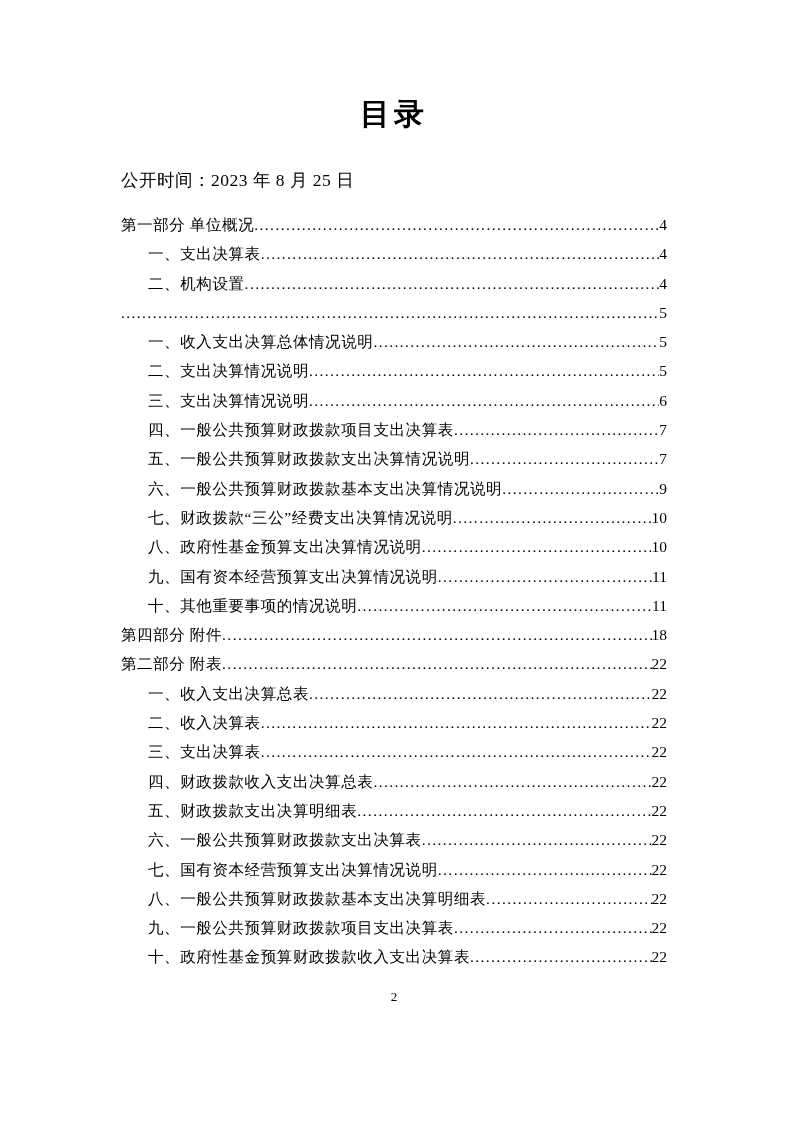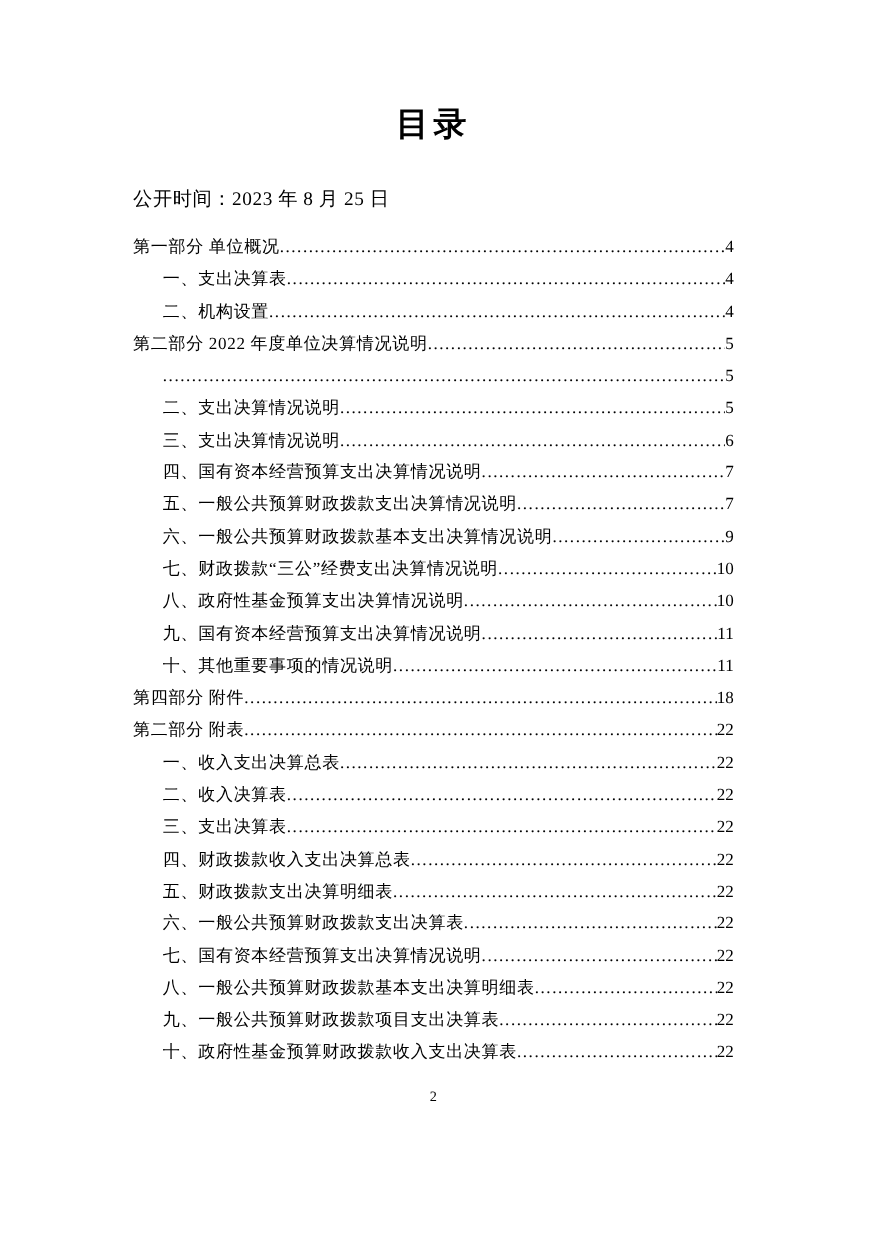--- a/index.html
+++ b/index.html
@@ -86,44 +86,44 @@
     <span class="toc-page">4</span>
   </div>
 
   <div class="toc-row lvl2">
     <span class="toc-label">二、机构设置</span>
     <span class="toc-dots"></span>
     <span class="toc-page">4</span>
   </div>
 
   <div class="toc-row lvl1">
-    <span class="toc-label">第二部分 2022 年度单位决算情况说明</span>
     <span class="toc-dots"></span>
     <span class="toc-page">5</span>
   </div>
 
   <div class="toc-row lvl2">
+    <span class="toc-label">一、收入支出决算总体情况说明</span>
     <span class="toc-dots"></span>
     <span class="toc-page">5</span>
   </div>
 
   <div class="toc-row lvl2">
     <span class="toc-label">二、支出决算情况说明</span>
     <span class="toc-dots"></span>
     <span class="toc-page">5</span>
   </div>
 
   <div class="toc-row lvl2">
     <span class="toc-label">三、支出决算情况说明</span>
     <span class="toc-dots"></span>
     <span class="toc-page">6</span>
   </div>
 
   <div class="toc-row lvl2">
-    <span class="toc-label">四、国有资本经营预算支出决算情况说明</span>
+    <span class="toc-label">四、一般公共预算财政拨款项目支出决算表</span>
     <span class="toc-dots"></span>
     <span class="toc-page">7</span>
   </div>
 
   <div class="toc-row lvl2">
     <span class="toc-label">五、一般公共预算财政拨款支出决算情况说明</span>
     <span class="toc-dots"></span>
     <span class="toc-page">7</span>
   </div>
 

